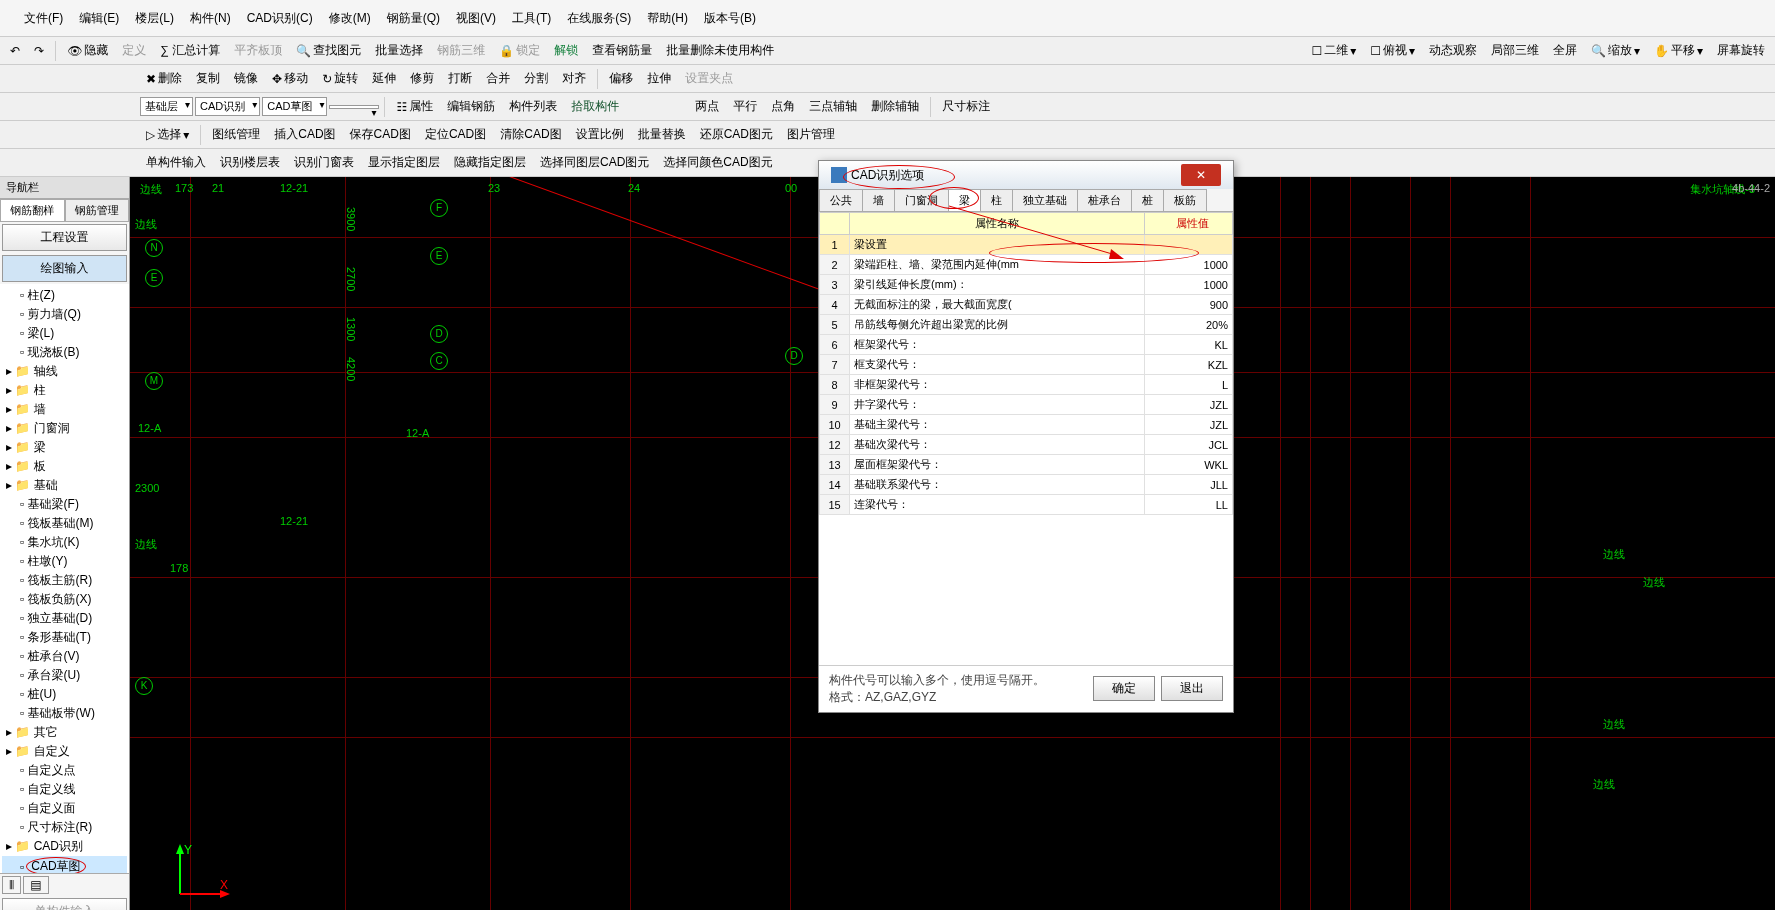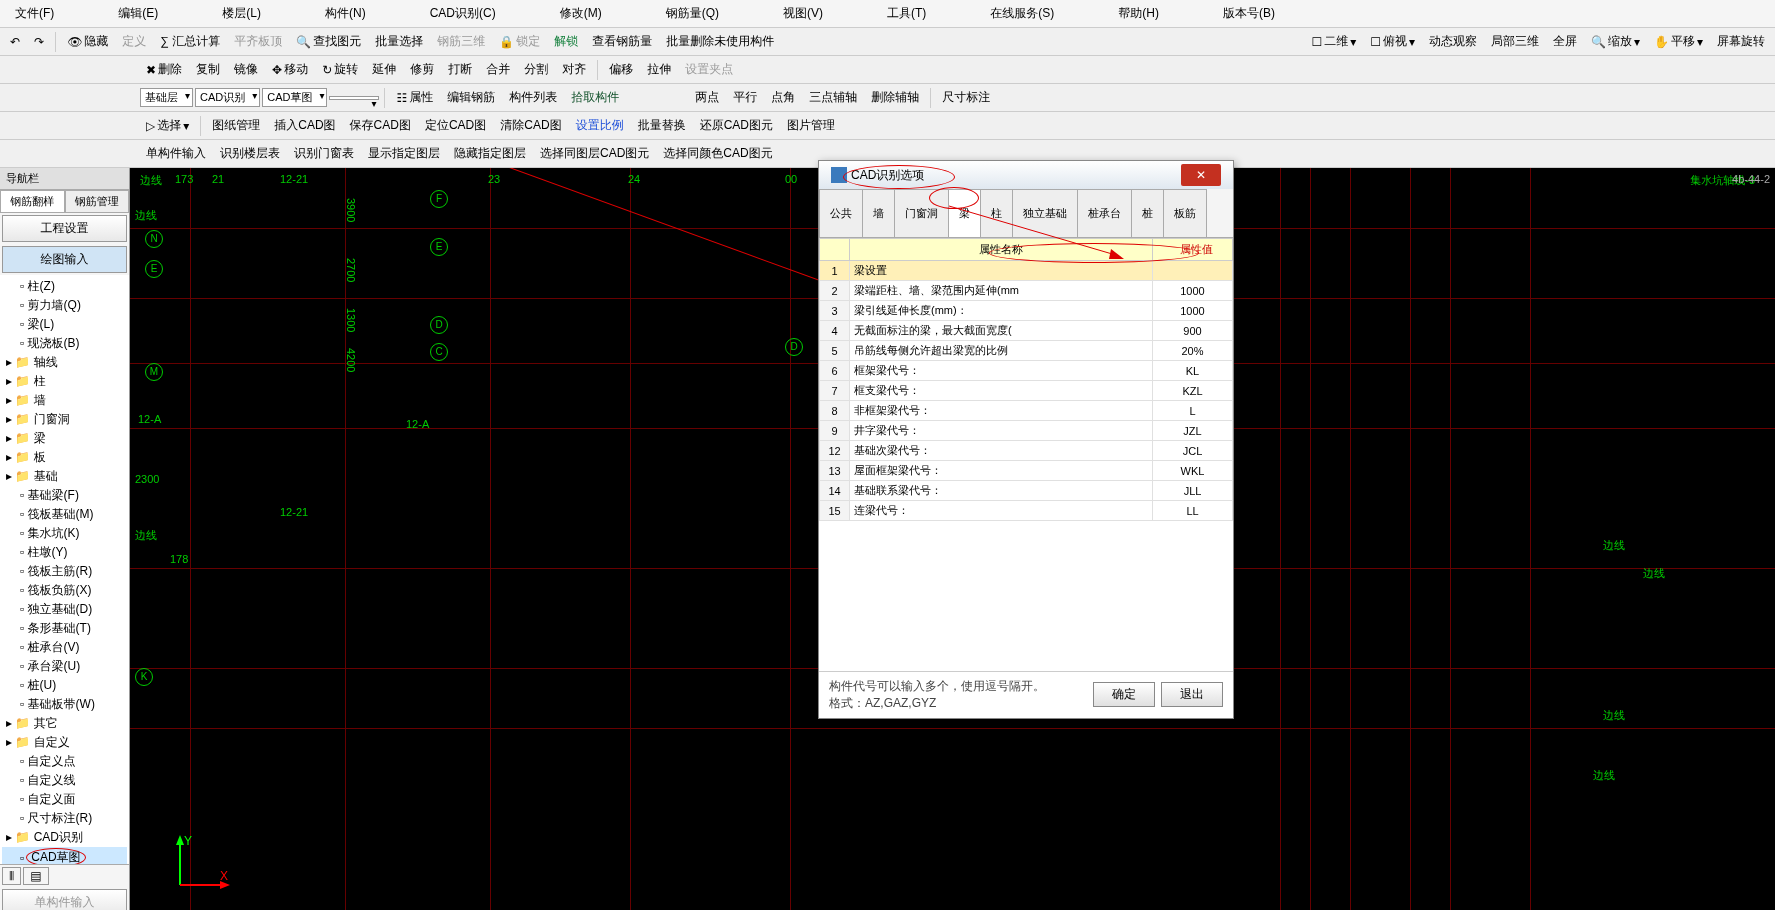--- a/index.html
+++ b/index.html
@@ -1,18 +1,18 @@
 <!DOCTYPE html>
 <html><head>
 <meta charset="utf-8">
 <style>
 * { box-sizing: border-box; margin: 0; padding: 0; font-family: "Microsoft YaHei", SimSun, sans-serif; font-size: 12px; }
 body { background: #f0f0f0; width: 1775px; height: 910px; overflow: hidden; position: relative; }
 
-.menubar { display: flex; background: #f5f5f5; border-bottom: 1px solid #ccc; height: 28px; align-items: center; padding-left: 7px; gap: 48px; }
+.menubar { display: flex; background: #f5f5f5; border-bottom: 1px solid #ccc; height: 37px; align-items: center; padding-left: 16px; }
 .menubar span { padding: 2px 8px; cursor: pointer; }
 
 .toolbar { display: flex; align-items: center; background: #f0f0f0; border-bottom: 1px solid #ccc; height: 28px; padding: 2px 4px; gap: 2px; }
 .toolbar .tb-btn { padding: 2px 6px; cursor: pointer; display: inline-flex; align-items: center; gap: 2px; border-radius: 2px; }
 .toolbar .sep { width: 1px; height: 20px; background: #ccc; margin: 0 3px; }
 
 .main { display: flex; height: calc(100% - 160px); }
 .left-panel { width: 130px; background: #f5f5f5; border-right: 1px solid #999; display: flex; flex-direction: column; }
 .panel-head { background: #e0e0e0; padding: 3px 6px; border-bottom: 1px solid #aaa; font-size: 11px; }
 .tabs-sm { display: flex; }
@@ -33,29 +33,29 @@
 .canvas .glabel2 { position: absolute; color: #aaa; font-size: 11px; }
 .canvas .circle-sm { position: absolute; width: 18px; height: 18px; border: 1px solid #0c0; border-radius: 50%; color: #0c0; font-size: 10px; text-align: center; line-height: 16px; }
 .coord-arrow { position: absolute; left: 40px; bottom: 20px; }
 .ann-line { position: absolute; border-top: 1px solid #d00; transform-origin: left center; }
 
 .dialog { position: absolute; left: 818px; top: 160px; width: 416px; background: #fff; border: 1px solid #888; box-shadow: 2px 2px 8px rgba(0,0,0,.3); z-index: 100; }
 .dialog-title { display: flex; align-items: center; height: 28px; background: linear-gradient(#fff,#e0e8f0); padding: 0 12px; }
 .dialog-title .t { flex: 1; padding-left: 4px; }
 .dialog-title .close { width: 40px; height: 22px; background: #c43020; color: #fff; text-align: center; line-height: 22px; cursor: pointer; border-radius: 2px; }
 .dialog-tabs { display: flex; border-bottom: 1px solid #aaa; background: #f4f4f4; }
-.dialog-tabs span { padding: 16px 10px; border: 1px solid #aaa; border-bottom: none; margin-right: -1px; cursor: pointer; background: #eee; font-size: 11px; }
+.dialog-tabs span { padding: 3px 10px; border: 1px solid #aaa; border-bottom: none; margin-right: -1px; cursor: pointer; background: #eee; font-size: 11px; }
 .dialog-tabs span.active { background: #fff; }
 .prop-table { width: 100%; border-collapse: collapse; }
 .prop-table th { background: #ffffc8; border: 1px solid #ccc; padding: 3px; font-weight: normal; font-size: 11px; }
 .prop-table th.v { color: #c00; padding-left: 11px; }
 .prop-table td { border: 1px solid #e0e0e0; padding: 2px 4px; font-size: 11px; }
 .prop-table tr.sel td { background: #fff0b8; }
 .prop-table td.num { width: 30px; text-align: center; background: #f4f4f4; }
-.prop-table td.val { text-align: center; width: 80px; }
+.prop-table td.val { text-align: right; width: 88px; }
 .dialog-foot { padding: 6px 10px; border-top: 1px solid #ccc; display: flex; align-items: center; }
 .dialog-foot .hint { flex: 1; font-size: 11px; color: #444; line-height: 1.4; }
 .dialog-foot button { padding: 3px 18px; margin-left: 6px; border: 1px solid #888; background: linear-gradient(#fff,#e0e0e0); cursor: pointer; }
 .combo { border: 1px solid #999; background: #fff; padding: 1px 14px 1px 4px; position: relative; font-size: 11px; }
 .combo::after { content: "▾"; position: absolute; right: 2px; top: 1px; font-size: 10px; }
 
 .circled-title { position: relative; }
 .circled-title::after { content: ""; position: absolute; left: -4px; top: -2px; width: 110px; height: 22px; border: 1px solid #d00; border-radius: 50%; pointer-events: none; }
 </style>
 </head>
@@ -141,21 +141,21 @@
 </div>
 
 <div class="toolbar" style="padding-left:140px;">
   <span class="tb-btn">▷ <span>选择</span> ▾</span>
   <span class="sep"></span>
   <span class="tb-btn">图纸管理</span>
   <span class="tb-btn">插入CAD图</span>
   <span class="tb-btn">保存CAD图</span>
   <span class="tb-btn">定位CAD图</span>
   <span class="tb-btn">清除CAD图</span>
-  <span class="tb-btn" style="color:#1d4ed8;">设置比例</span>
+  <span class="tb-btn" style="color:#000000;">设置比例</span>
   <span class="tb-btn">批量替换</span>
   <span class="tb-btn">还原CAD图元</span>
   <span class="tb-btn">图片管理</span>
 </div>
 
 <div class="toolbar" style="padding-left:140px;">
   <span class="tb-btn">单构件输入</span>
   <span class="tb-btn">识别楼层表</span>
   <span class="tb-btn">识别门窗表</span>
   <span class="tb-btn">显示指定图层</span>
@@ -352,20 +352,25 @@
           <td class="num">8</td>
           <td>非框架梁代号：</td>
           <td class="val">L</td>
         </tr>
         <tr>
           <td class="num">9</td>
           <td>井字梁代号：</td>
           <td class="val">JZL</td>
         </tr>
         <tr>
+          <td class="num">10</td>
+          <td>基础主梁代号：</td>
+          <td class="val">JZL</td>
+        </tr>
+        <tr>
           <td class="num">12</td>
           <td>基础次梁代号：</td>
           <td class="val">JCL</td>
         </tr>
         <tr>
           <td class="num">13</td>
           <td>屋面框架梁代号：</td>
           <td class="val">WKL</td>
         </tr>
         <tr>

